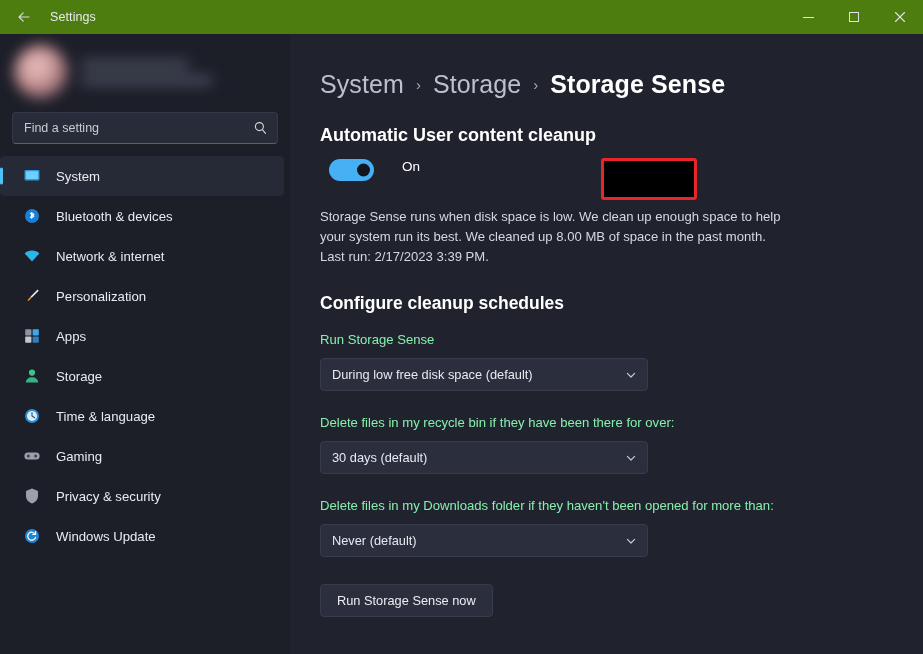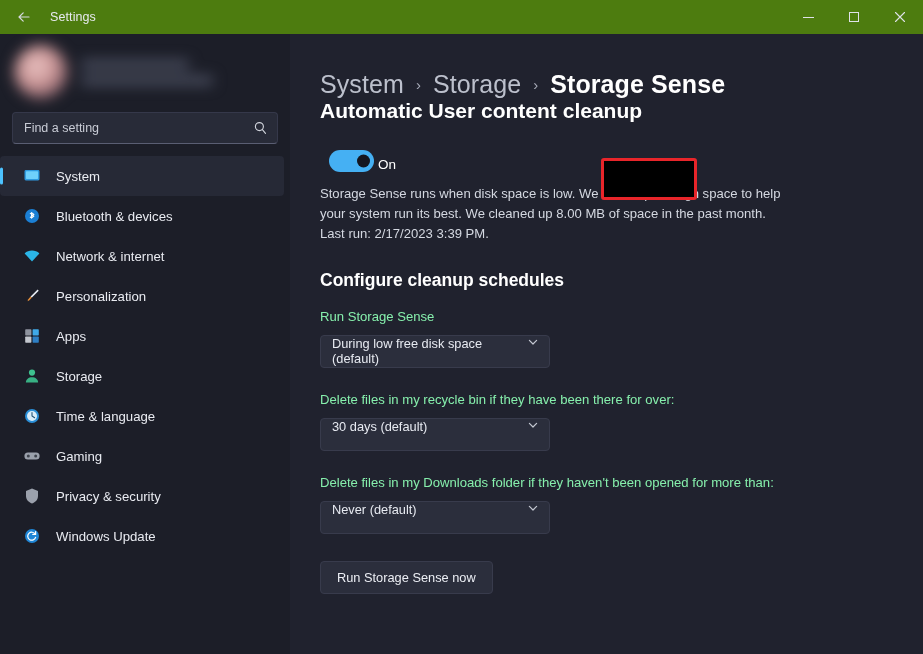--- a/index.html
+++ b/index.html
@@ -106,26 +106,27 @@
   .navicon svg { display: block; }
 
   
   .main { flex: 1 1 auto; padding: 36px 0 0 30px; overflow: hidden; position: relative; }
   .crumbs { display: flex; align-items: center; gap: 12px; }
   .crumb { font-size: 25px; color: #bcc0cc; letter-spacing: .1px; }
   .crumb.current { color: #ffffff; font-weight: bold; }
   .crumb-sep { color: #a7abb8; font-size: 15px; }
 
   .section-head {
-    font-size: 21px; font-weight: bold; color: #ffffff;
+    margin-top: 26px;
+    font-size: 18px; font-weight: bold; color: #ffffff;
   }
 
   .toggle-row {
     margin-top: 13px;
-    display: flex; align-items: flex-end; gap: 4px;
+    display: flex; align-items: flex-start; gap: 28px;
     width: 95px; height: 36px;
     padding-left: 9px;
   }
   .switch {
     width: 45px; height: 22px; border-radius: 11px;
     background: #45b0f3; position: relative; flex: 0 0 45px;
   }
   .switch i {
     position: absolute; right: 4px; top: 50%; transform: translateY(-50%);
     width: 13px; height: 13px; border-radius: 50%;
@@ -155,25 +156,25 @@
     font-size: 17.5px; font-weight: bold; color: #ffffff;
   }
 
   .field { margin-top: 16px; }
   .field.tight { margin-top: 22px; }
   .field-label {
     font-size: 13.1px; color: #86efac; line-height: 19px;
     max-width: 460px; margin-bottom: 9px;
   }
   .dropdown {
-    width: 230px; height: 33px;
+    width: 328px; height: 33px;
     background: #2b2e3c;
     border: 1px solid #383b4c;
     border-radius: 4px;
-    display: flex; 
+    display: flex; align-items: center;
     padding: 0 10px 0 11px;
     color: #e7eaf1; font-size: 12.8px;
   }
   .dropdown .dd-val { flex: 1 1 auto; }
   .dropdown .chev { color: #c4c8d2; display: flex; }
   .dropdown .chev svg { display: block; }
 
   .action-btn {
     margin-top: 27px;
     height: 33px;

